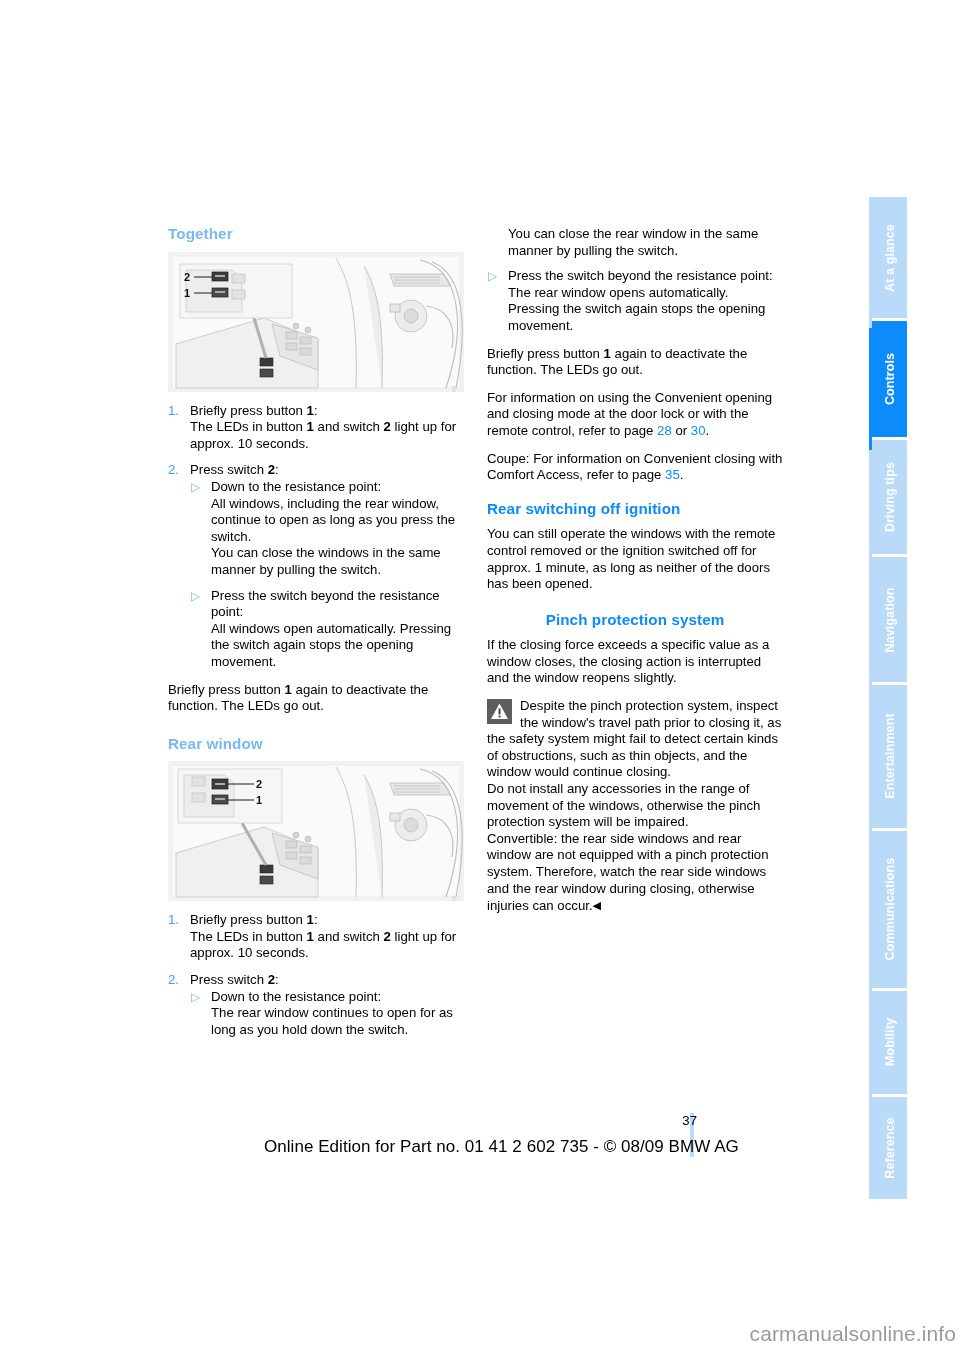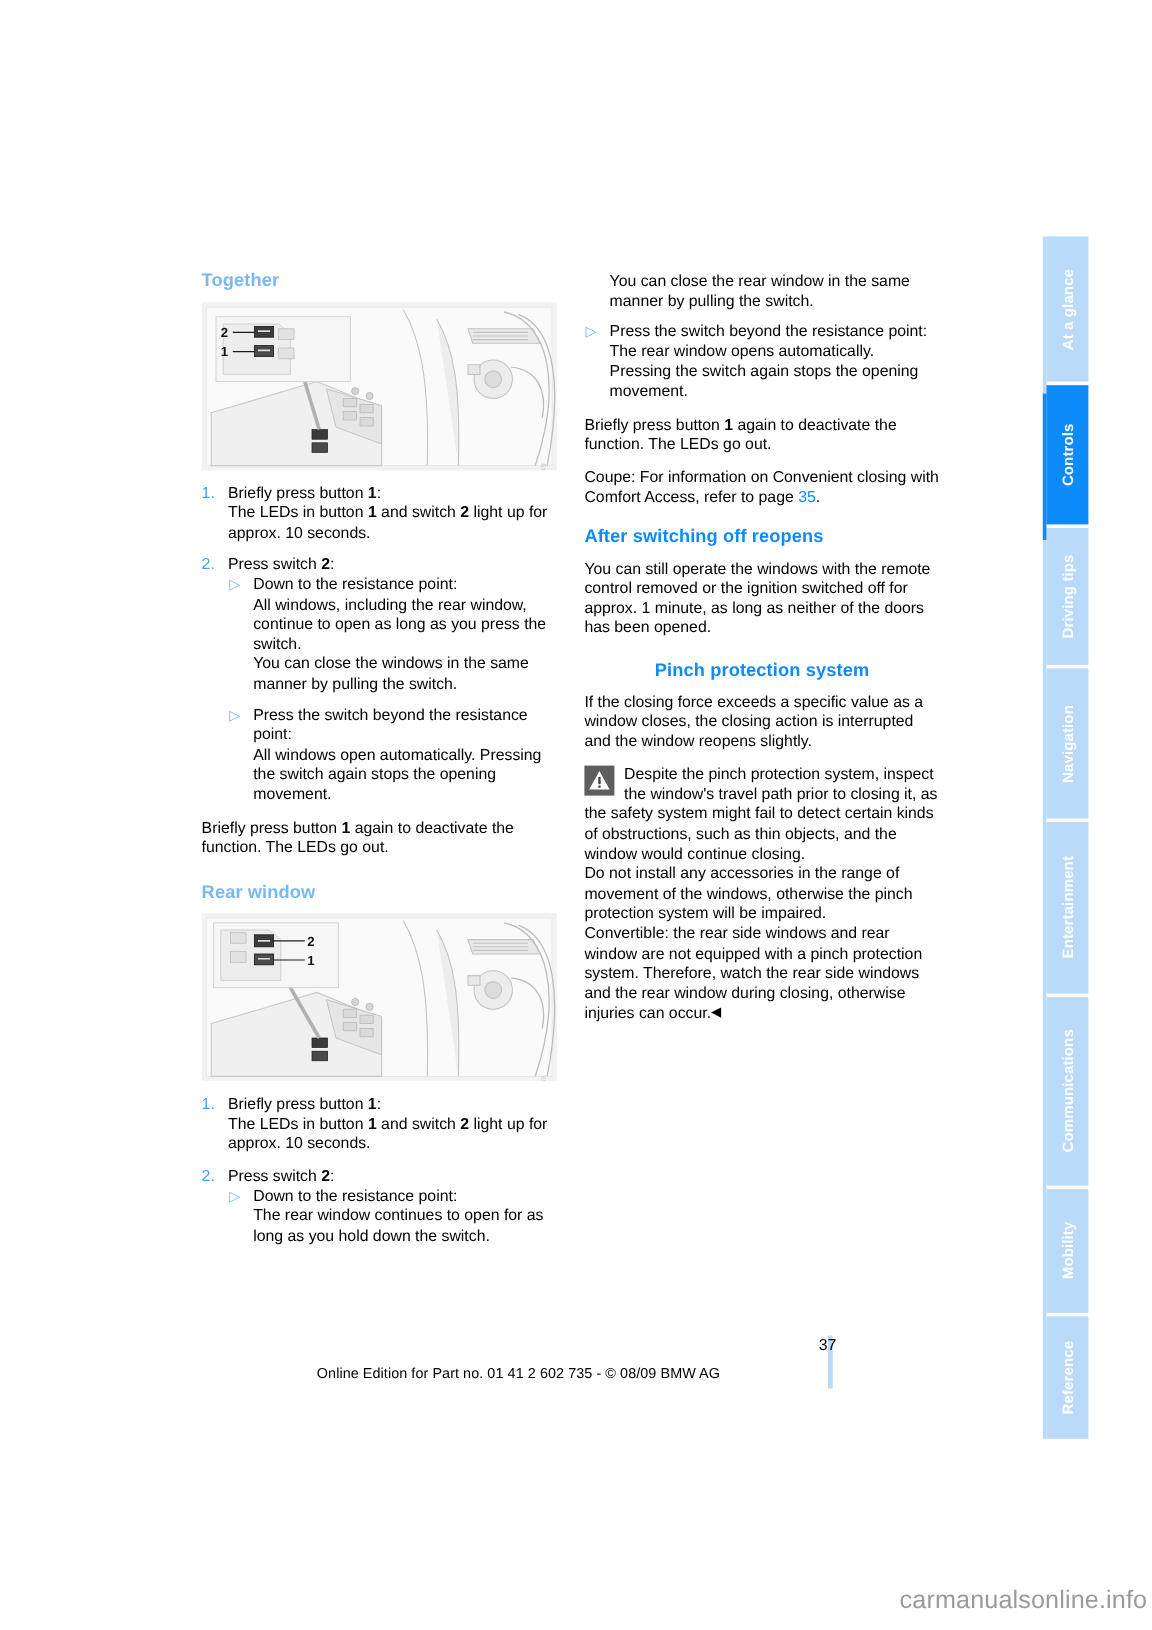--- a/index.html
+++ b/index.html
@@ -216,21 +216,21 @@
     left: 0;
     top: 0;
     width: 697px;
     text-align: right;
     font-size: 13.2px;
   }
   #footer-line {
     position: absolute;
     left: 264px;
     top: 24px;
-    font-size: 12px;
+    font-size: 17px;
     letter-spacing: 0.05px;
   }
   #footer-rule {
     position: absolute;
     left: 690px;
     top: 1113px;
     width: 4px;
     height: 44px;
     background: #b9daf8;
   }
@@ -448,24 +448,25 @@
     <ul class="arrows" style="margin-top:9px;">
       <li>
         <span class="arrow-glyph">▷</span>
         <span class="ml">Press the switch beyond the resistance point:<br>The rear window opens automatically. Pressing the switch again stops the opening movement.</span>
       </li>
     </ul>
 
     <p class="para" style="margin-top:11px;"><span>Briefly press button </span><b class="num">1</b><span> again to deactivate the function. The LEDs go out.</span></p>
 
 
+    <p class="para"><span>For information on using the Convenient opening and closing mode at the door lock or with the remote control, refer to page </span><a class="pageref" href="#">28</a><span> or </span><a class="pageref" href="#">30</a><span>.</span></p>
 
     <p class="para"><span>Coupe: For information on Convenient closing with Comfort Access, refer to page </span><a class="pageref" href="#">35</a><span>.</span></p>
 
-    <h2 class="section-heading strong" style="margin-top:17px;">After switching off reopens</h2>
+    <h2 class="section-heading strong" style="margin-top:17px;">Rear switching off ignition</h2>
     <p class="para">You can still operate the windows with the remote control removed or the ignition switched off for approx. 1 minute, as long as neither of the doors has been opened.</p>
 
     <h2 class="section-heading strong" style="margin-top:19px;text-align:center;">Pinch protection system</h2>
     <p class="para">If the closing force exceeds a specific value as a window closes, the closing action is interrupted and the window reopens slightly.</p>
 
     <div class="notice">
       <span class="notice-icon warn">
         <svg width="21" height="21" viewBox="0 0 21 21">
           <path d="M10.5 2.5 L 19 18 L 2 18 Z" fill="#ffffff"></path>
           <rect x="9.6" y="7.4" width="1.9" height="6.1" fill="#3d3d3d"></rect>

